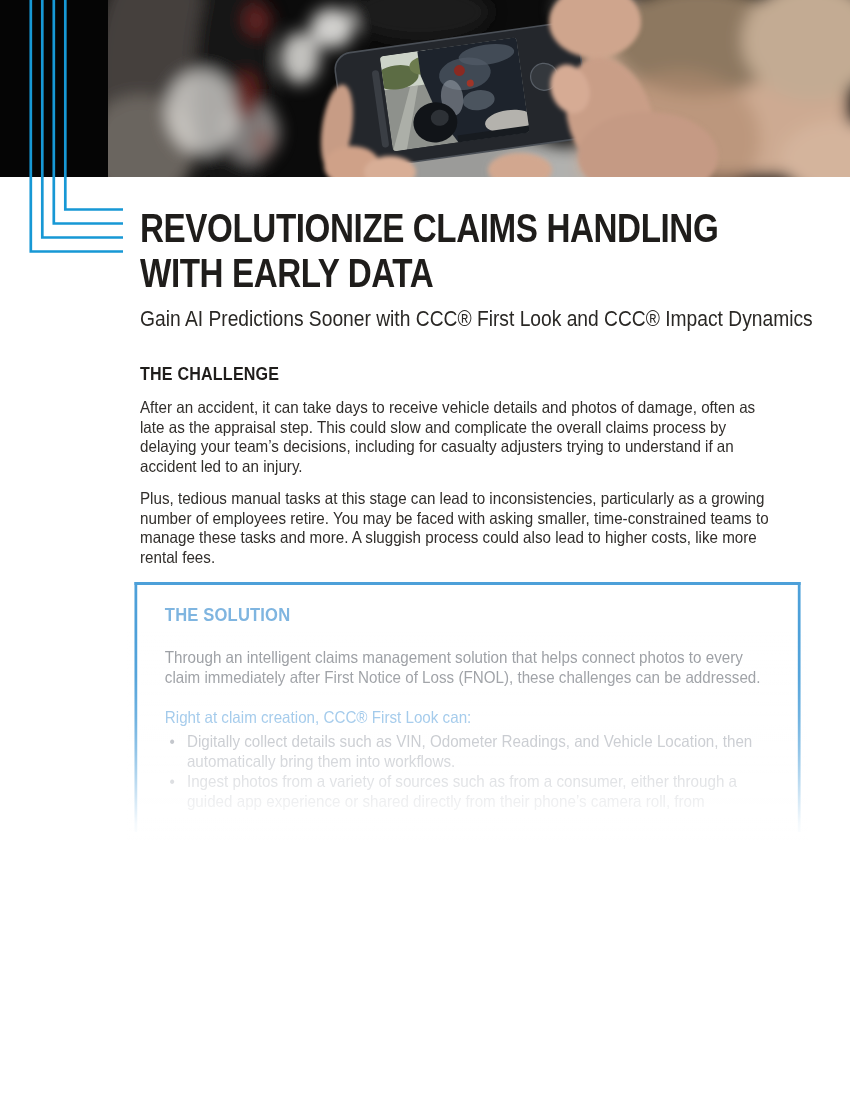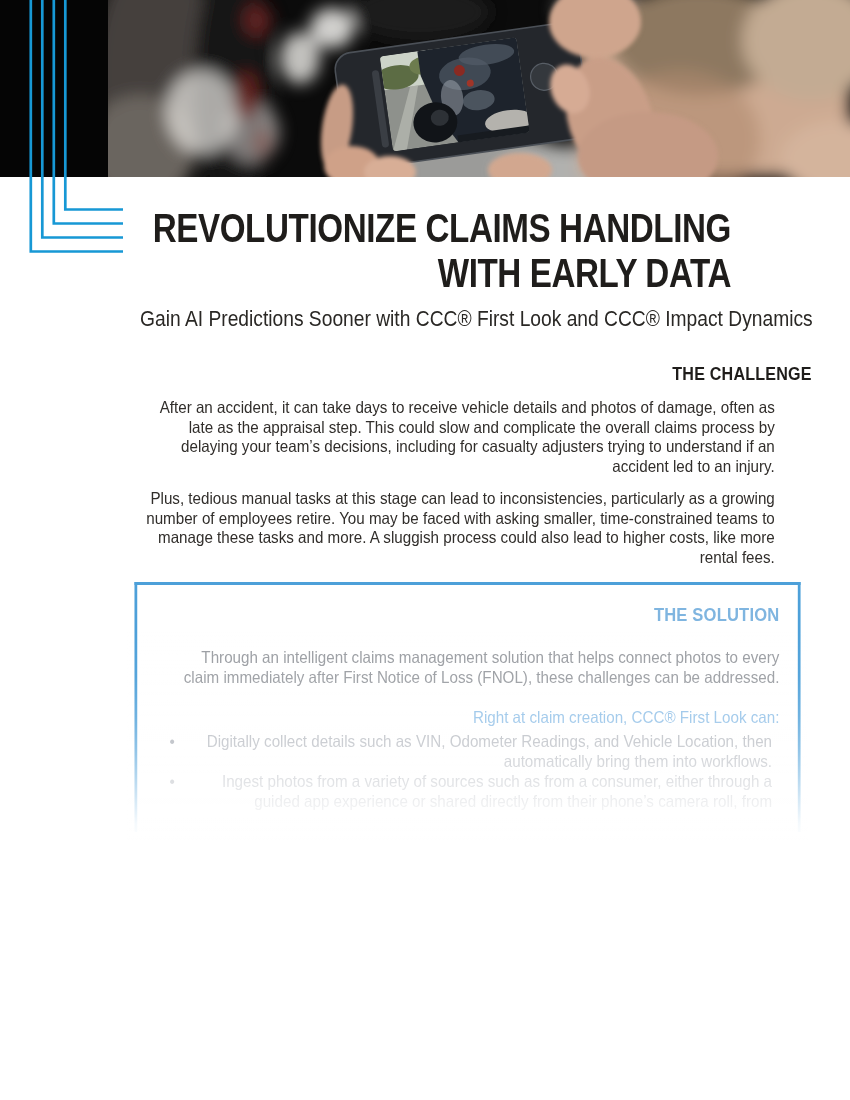--- a/index.html
+++ b/index.html
@@ -1,17 +1,17 @@
 <!DOCTYPE html>
 <html><head>
 <meta charset="utf-8">
 <style>
   html,body{margin:0;padding:0;background:#ffffff;}
   .page{position:relative;width:850px;height:1100px;background:#ffffff;overflow:hidden;
-        font-family:"Liberation Sans","DejaVu Sans",sans-serif;color:#312e2b;text-align:right;}
+        font-family:"Liberation Sans","DejaVu Sans",sans-serif;color:#312e2b;}
   .hero{position:absolute;top:0;left:0;width:850px;height:177px;z-index:1;}
   .logo{position:absolute;top:0;left:0;width:130px;height:256px;z-index:5;}
   .content{position:absolute;left:140px;top:206px;width:730px;transform:scaleX(0.92);
            transform-origin:0 0;z-index:3;}
   .title{margin:0;font-weight:700;font-size:41px;line-height:45px;color:#1f1d1b;
          letter-spacing:-0.5px;transform:scaleX(0.88);transform-origin:0 0;white-space:nowrap;}
   .title span{display:block;}
   .subtitle{margin:10px 0 0 0;font-size:22px;line-height:26px;color:#2a2825;
             transform:scaleX(0.95);transform-origin:0 0;white-space:nowrap;}
   .section-heading{margin:32px 0 0 0;font-size:17.5px;line-height:21px;font-weight:700;

